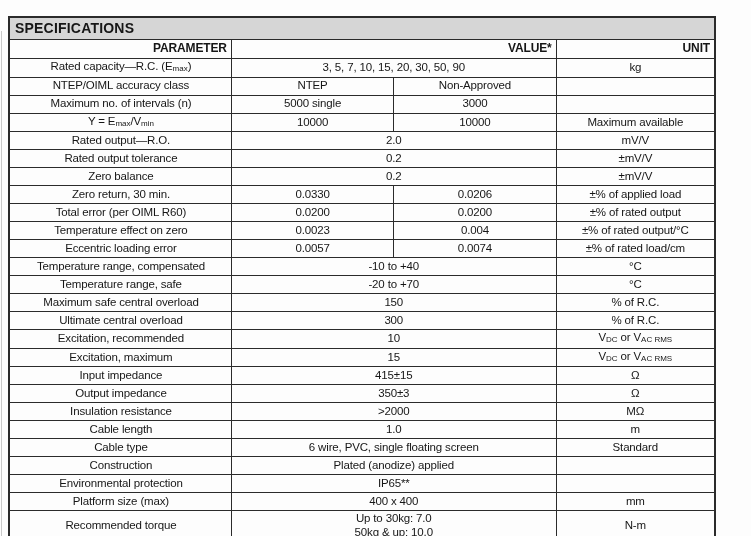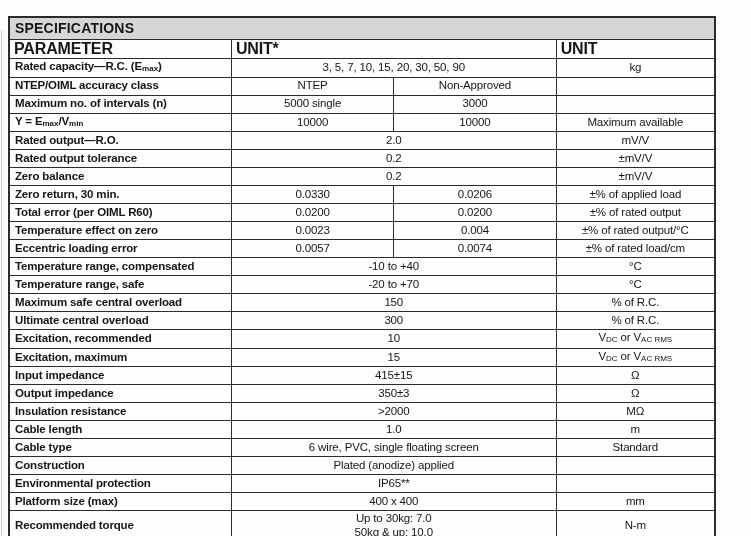--- a/index.html
+++ b/index.html
@@ -50,28 +50,28 @@
   th.title {
     background: var(--header-bg, #d6d6d6);
     text-align: left;
     font-size: 14px;
     font-weight: bold;
     letter-spacing: 0.2px;
     height: 18px;
     padding: 2px 4px 1px 5px;
   }
   th.colhead {
-    font-size: 16px;
+    font-size: 12px;
     font-weight: bold;
-    text-align: left;
+    text-align: right;
     height: 16px;
   }
   td.param {
-    font-weight: bold;
-    text-align: left;
+    font-weight: normal;
+    text-align: center;
     padding-left: 5px;
   }
   td.val, td.unit {
     text-align: center;
     font-weight: normal;
     white-space: pre-line;
   }
   td { height: 15px; }
   sub.sb {
     font-size: 8px;
@@ -90,21 +90,21 @@
         <col class="c-v1">
         <col class="c-v2">
         <col class="c-unit">
     </colgroup>
     <thead>
       <tr>
         <th class="title" colspan="4">SPECIFICATIONS</th>
       </tr>
       <tr>
         <th class="colhead">PARAMETER</th>
-        <th class="colhead" colspan="2">UNIT*</th>
+        <th class="colhead" colspan="2">VALUE*</th>
         <th class="colhead">UNIT</th>
       </tr>
     </thead>
     <tbody id="rows">
         <tr>
           <td class="param"><span>Rated capacity—R.C. (E</span><sub class="sb">max</sub><span>)</span></td>
           <td class="val" colspan="2"><span>3, 5, 7, 10, 15, 20, 30, 50, 90</span></td>
           <td class="unit"><span>kg</span></td>
         </tr>
         <tr>

